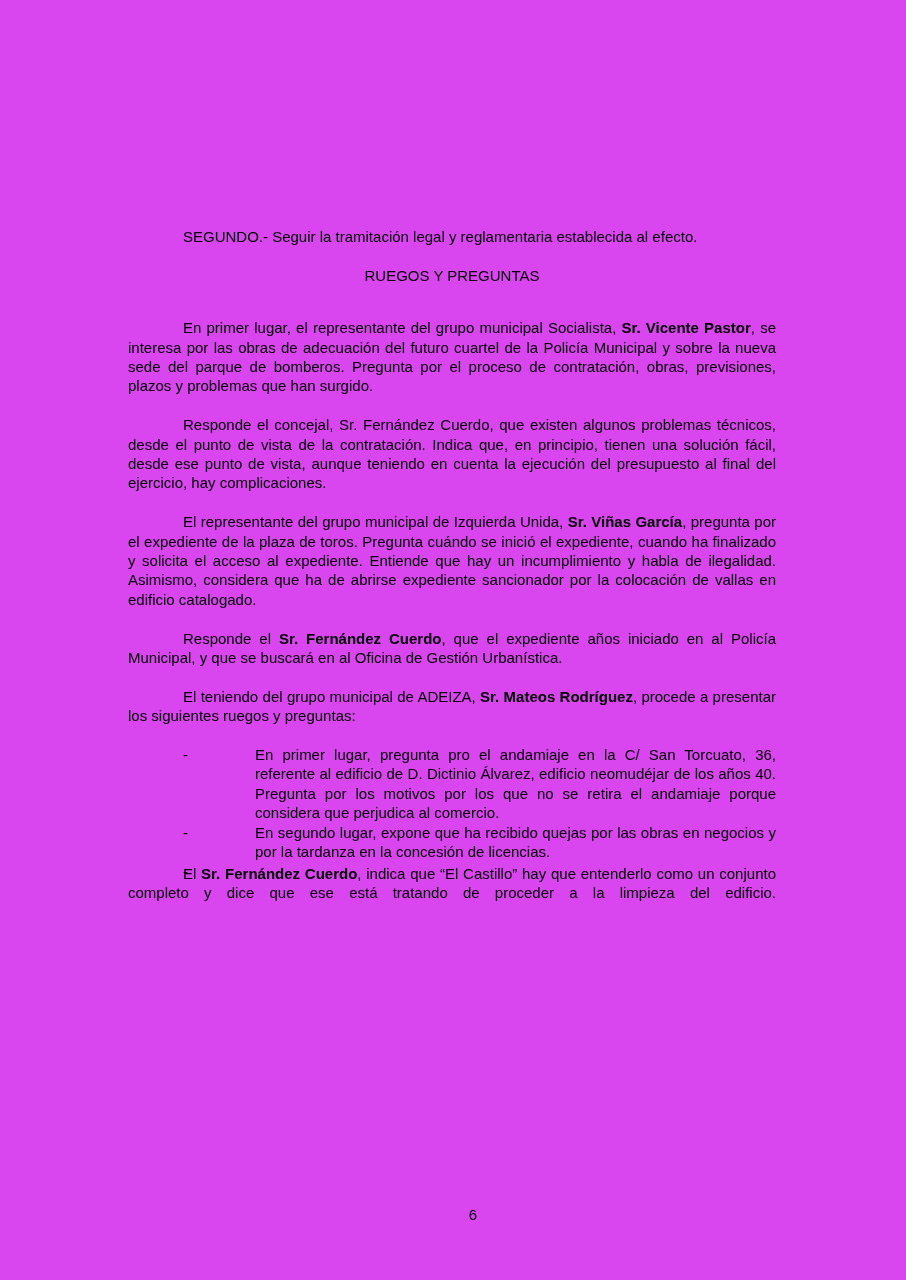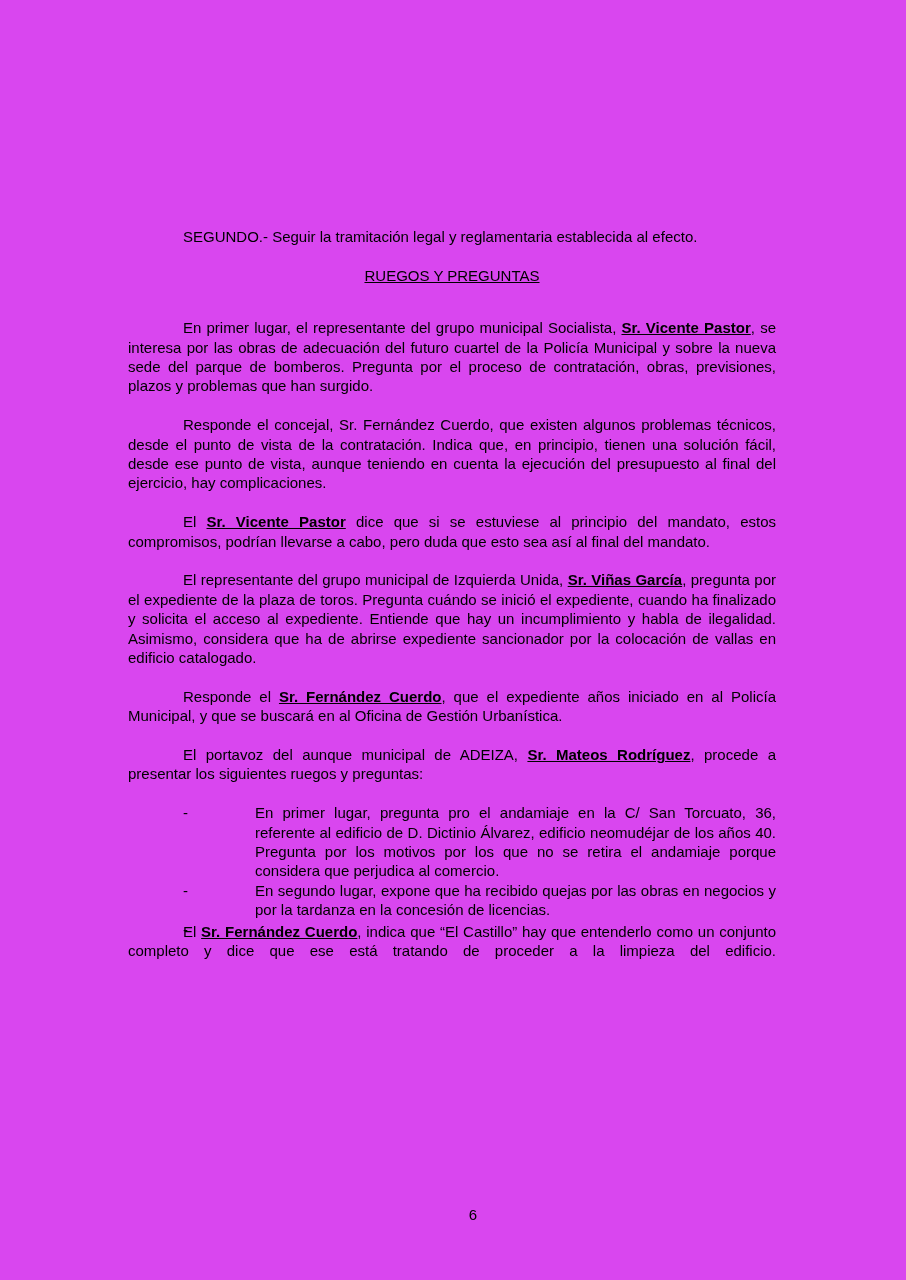--- a/index.html
+++ b/index.html
@@ -39,42 +39,41 @@
     margin: 0;
   }
   .content .li .dash {
     position: absolute;
     left: 55px;
     top: 0;
   }
   .content .li + .p { margin-top: 2px; }
   .content > .p:last-child { text-align-last: justify; }
   .b { font-weight: bold; }
-  .u { text-decoration: underline; }
+  .u { }
   .page-number {
     position: absolute;
     top: 1205px;
     left: 0;
     width: 100%;
     text-align: center;
     font-size: 15px;
   }
 </style>
 </head>
 <body>
 
 <div class="page">
   <div class="content">
       <div class="p"><span>SEGUNDO.- Seguir la tramitación legal y reglamentaria establecida al efecto.</span></div>
       <div class="heading"><span class="u">RUEGOS Y PREGUNTAS</span></div>
       <div class="p"><span>En primer lugar, el representante del grupo municipal Socialista, </span><span class="b u">Sr. Vicente Pastor</span><span>, se interesa por las obras de adecuación del futuro cuartel de la Policía Municipal y sobre la nueva sede del parque de bomberos. Pregunta por el proceso de contratación, obras, previsiones, plazos y problemas que han surgido.</span></div>
       <div class="p"><span>Responde el concejal, Sr. Fernández Cuerdo, que existen algunos problemas técnicos, desde el punto de vista de la contratación. Indica que, en principio, tienen una solución fácil, desde ese punto de vista, aunque teniendo en cuenta la ejecución del presupuesto al final del ejercicio, hay complicaciones.</span></div>
-      <div class="p"><span>El </span><span class="b u">Sr. Vicente Pastor</span><span> dice que si se estuviese al principio del mandato, estos compromisos, podrían llevarse a cabo, pero duda que esto sea así al final del mandato.</span></div>
       <div class="p"><span>El representante del grupo municipal de Izquierda Unida, </span><span class="b u">Sr. Viñas García</span><span>, pregunta por el expediente de la plaza de toros. Pregunta cuándo se inició el expediente, cuando ha finalizado y solicita el acceso al expediente. Entiende que hay un incumplimiento y habla de ilegalidad. Asimismo, considera que ha de abrirse expediente sancionador por la colocación de vallas en edificio catalogado.</span></div>
       <div class="p"><span>Responde el </span><span class="b u">Sr. Fernández Cuerdo</span><span>, que el expediente años iniciado en al Policía Municipal, y que se buscará en al Oficina de Gestión Urbanística.</span></div>
-      <div class="p"><span>El portavoz del aunque municipal de ADEIZA, </span><span class="b u">Sr. Mateos Rodríguez</span><span>, procede a presentar los siguientes ruegos y preguntas:</span></div>
+      <div class="p"><span>El teniendo del grupo municipal de ADEIZA, </span><span class="b u">Sr. Mateos Rodríguez</span><span>, procede a presentar los siguientes ruegos y preguntas:</span></div>
       <div class="li"><span class="dash">-</span><span>En primer lugar, pregunta pro el andamiaje en la C/ San Torcuato, 36, referente al edificio de D. Dictinio Álvarez, edificio neomudéjar de los años 40. Pregunta por los motivos por los que no se retira el andamiaje porque considera que perjudica al comercio.</span></div>
       <div class="li"><span class="dash">-</span><span>En segundo lugar, expone que ha recibido quejas por las obras en negocios y por la tardanza en la concesión de licencias.</span></div>
       <div class="li"><span class="dash">-</span></div>
       <div class="p"><span>El </span><span class="b u">Sr. Fernández Cuerdo</span><span>, indica que “El Castillo” hay que entenderlo como un conjunto completo y dice que ese está tratando de proceder a la limpieza del edificio.</span></div>
     </div>
   <div class="page-number">6</div>
 </div>
 
 </body></html>

